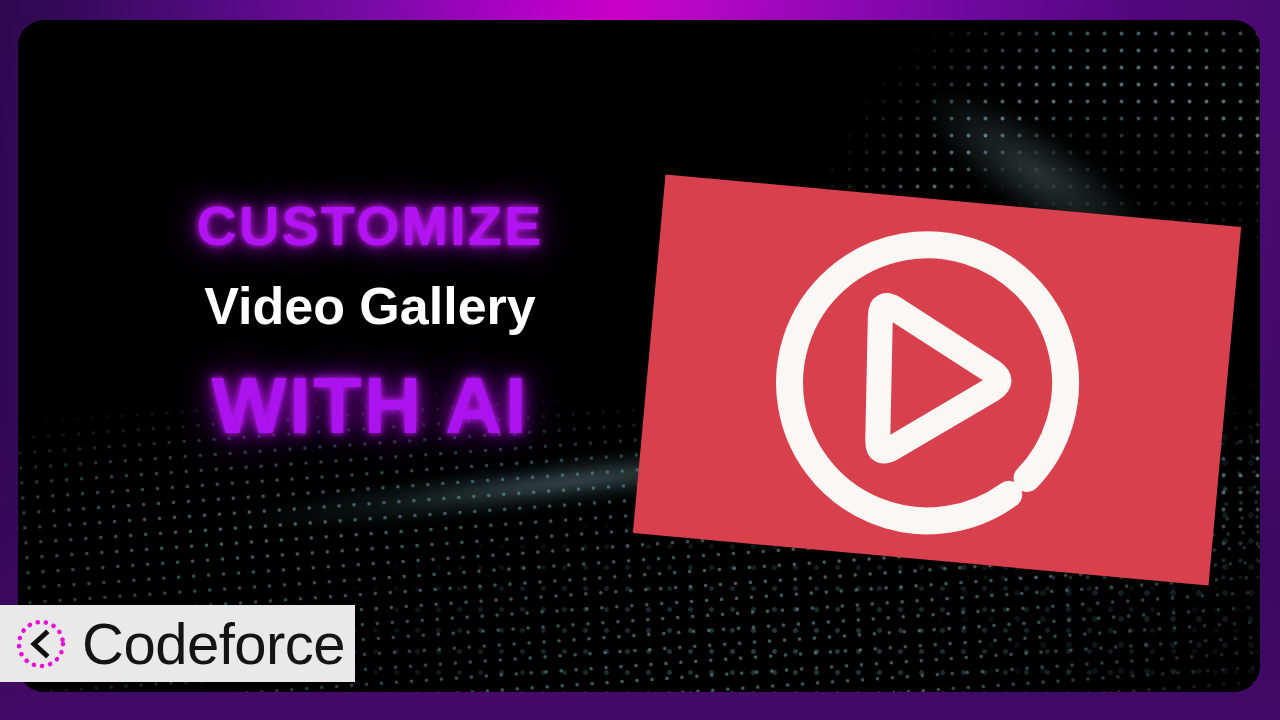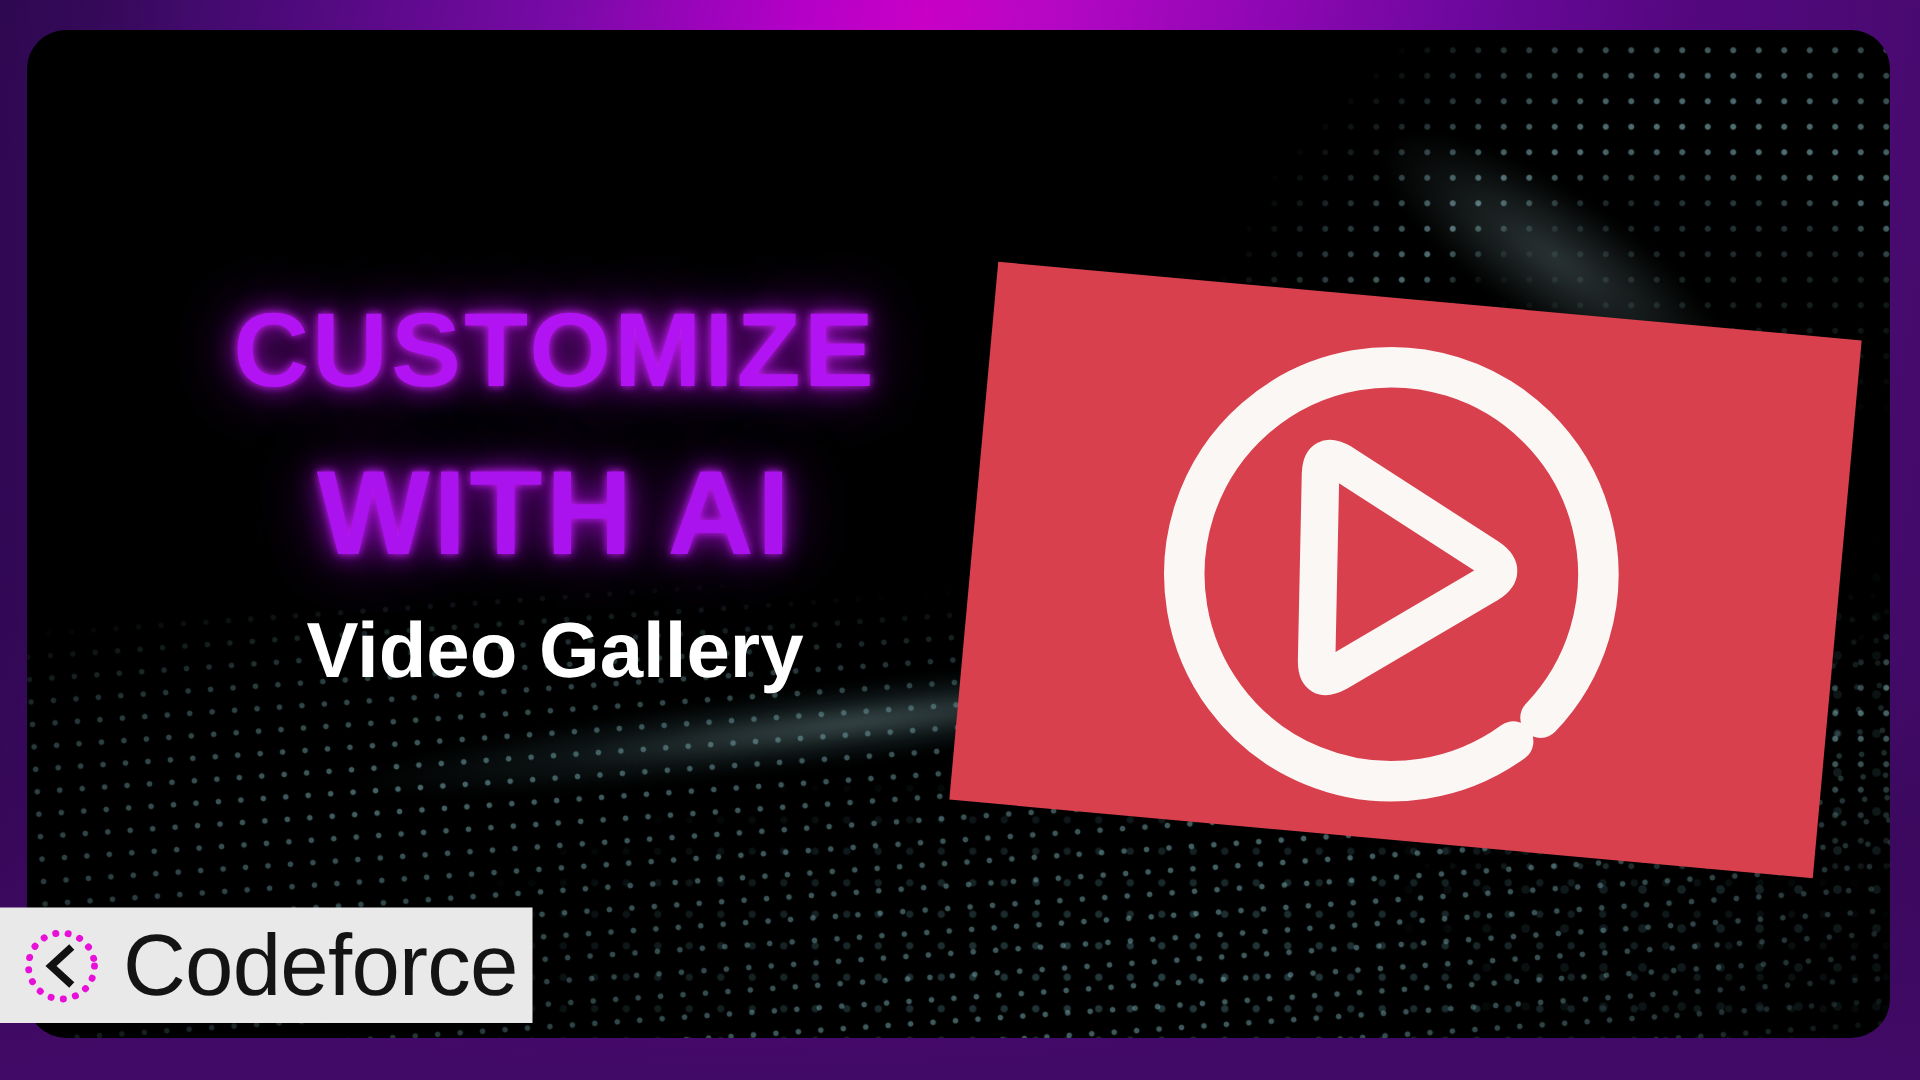--- a/index.html
+++ b/index.html
@@ -153,21 +153,21 @@
 
   
   #headline-block {
     position: absolute;
     left: 42px;
     top: 178px;
     width: 620px;
     text-align: center;
   }
   #headline-primary {
-    font-size: 70px;
+    font-size: 56px;
     font-weight: 700;
     letter-spacing: 2px;
     line-height: 1.0;
     color: #b213f2;
     text-shadow:
       0 0 6px rgba(206,34,255,0.95),
       0 0 18px rgba(190,20,240,0.80),
       0 0 38px rgba(175,10,225,0.55),
       0 0 64px rgba(160,0,205,0.35);
     margin: 0;
@@ -260,22 +260,22 @@
 
     <div class="dotwave" id="dotwave-topright"></div>
     <div class="dotwave" id="dotwave-topright-glow"></div>
     <div class="dotwave" id="dotwave-right-lower"></div>
     <div class="dotwave" id="dotwave-bottom"></div>
     <div class="dotwave" id="dotwave-bottom-dense"></div>
     <div class="dotwave" id="dotwave-crest"></div>
 
     <div id="headline-block">
       <div id="headline-primary">CUSTOMIZE</div>
+      <div id="headline-secondary">Video Gallery</div>
       <div id="headline-tertiary">WITH AI</div>
-      <div id="headline-secondary">Video Gallery</div>
     </div>
 
     <div id="video-card">
       <svg id="play-mark-svg" viewBox="0 0 336 336" xmlns="http://www.w3.org/2000/svg">
 
         <path d="M 262 272
                  A 138 138 0 1 0 243 287" fill="none" stroke="#fbf7f5" stroke-width="27" stroke-linecap="round" transform="rotate(-8 168 168)"></path>
 
         <path d="M 133 98
                  L 232 159

